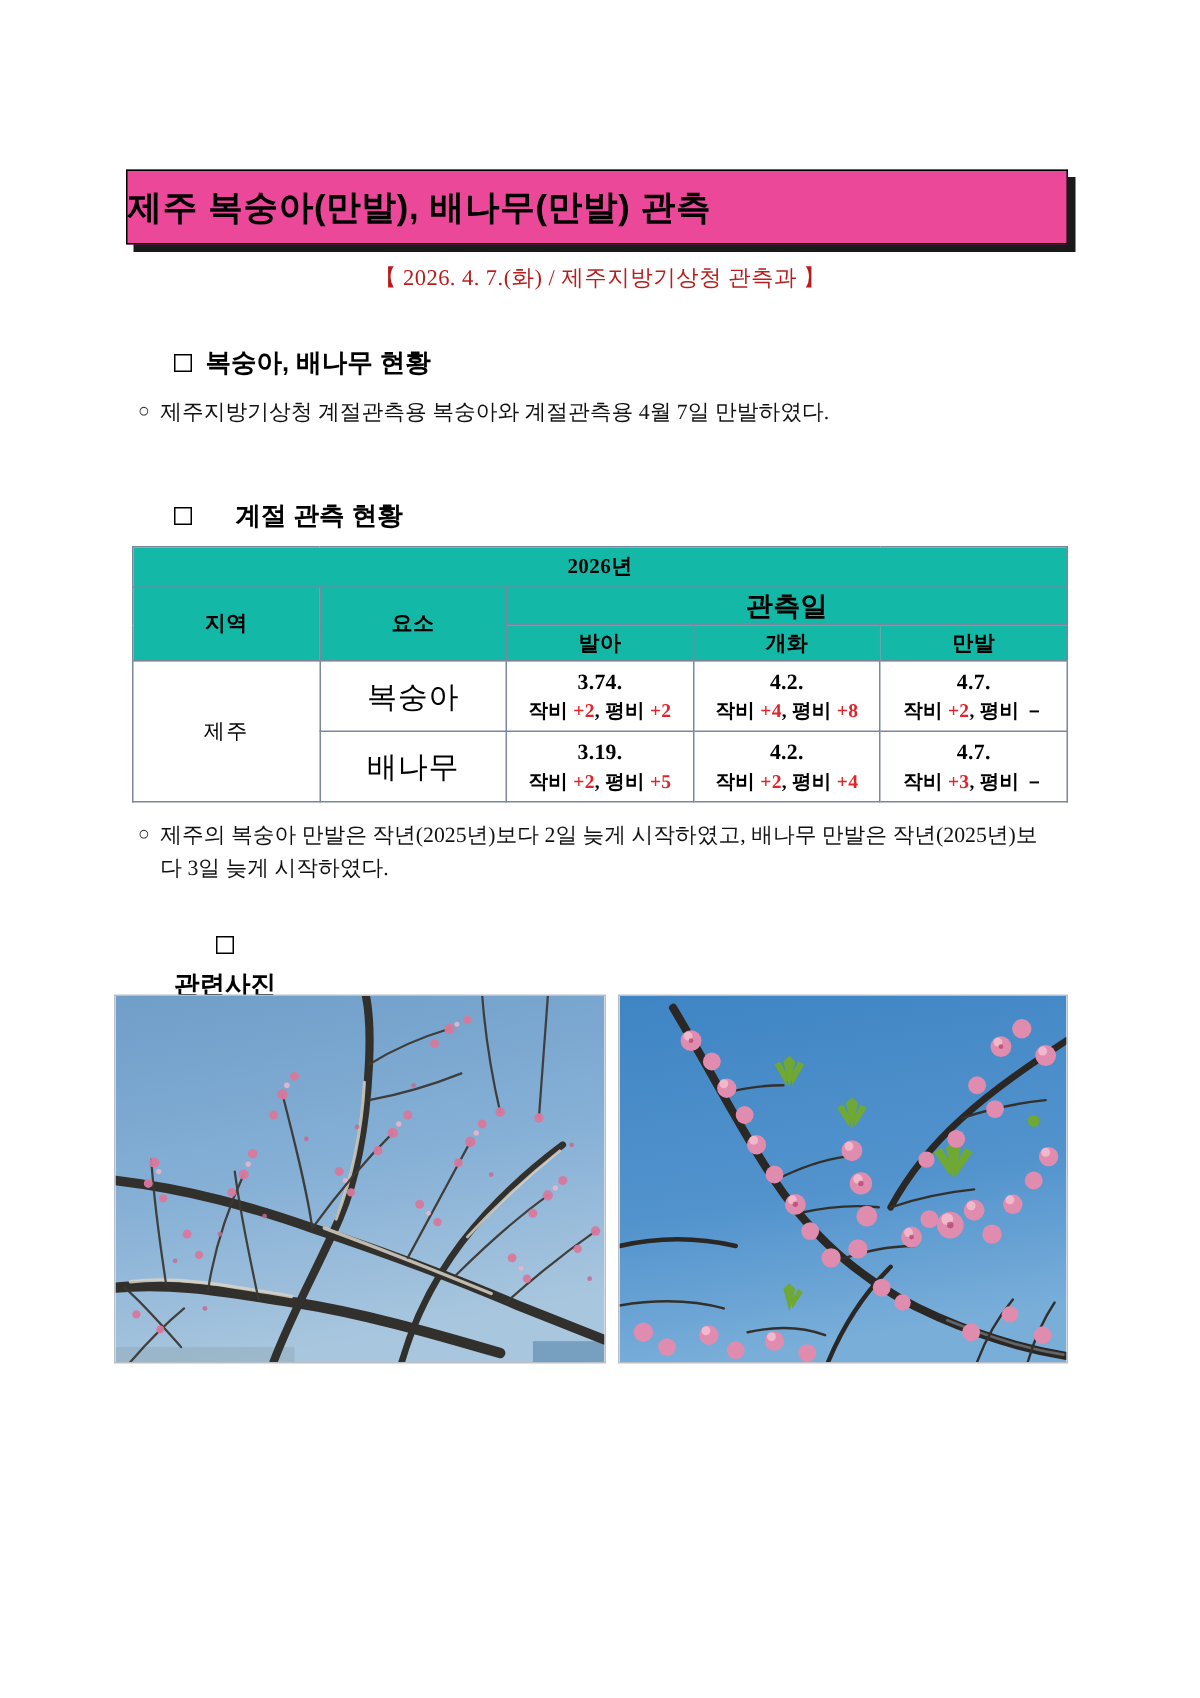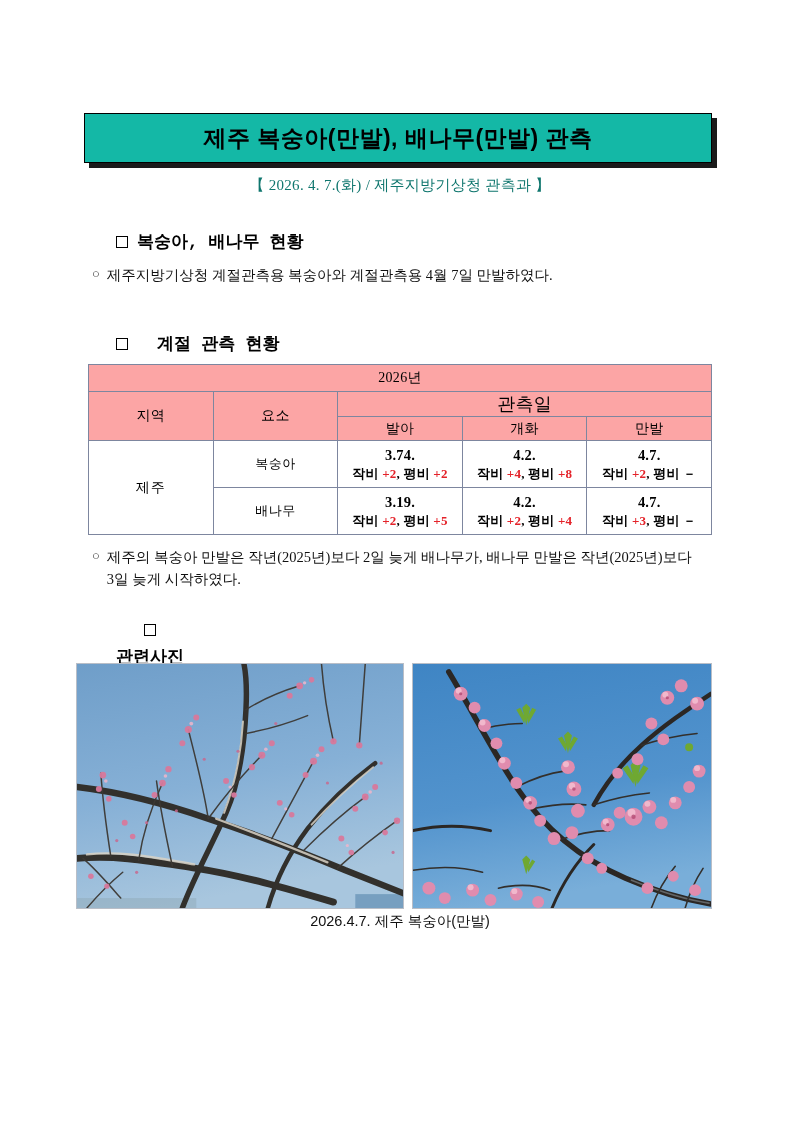--- a/index.html
+++ b/index.html
@@ -37,53 +37,52 @@
     top: 5px;
     width: 628px;
     height: 50px;
     background: #1a1a1a;
   }
   .title-box {
     position: absolute;
     left: 0; top: 0;
     width: 628px;
     height: 50px;
-    background: #14b8a6;
+    background: #ec4899;
     border: 1.5px solid #000000;
     box-sizing: border-box;
     display: flex;
     align-items: center;
-    justify-content: center;
   }
   .title-text {
     font-family: "Liberation Sans", "DejaVu Sans", sans-serif;
     font-size: 23px;
     font-weight: bold;
     letter-spacing: 0.5px;
     color: #000000;
     white-space: nowrap;
   }
 
   
   .subtitle {
     position: absolute;
     left: 0;
     top: 176px;
     width: 800px;
     text-align: center;
     font-size: 15px;
     letter-spacing: 0.3px;
-    color: #0f766e;
+    color: #b91c1c;
     white-space: nowrap;
   }
 
   
   .section-heading {
     position: absolute;
-    font-family: Liberation Mono, monospace;
+    font-family: Liberation Sans, sans-serif;
     font-size: 17px;
     font-weight: bold;
     color: #000000;
     white-space: nowrap;
     display: flex;
     align-items: center;
     gap: 9px;
     padding-left: 44px;
   }
   .sq {
@@ -132,37 +131,37 @@
   }
   .obs-table th, .obs-table td {
     border: 1px solid #7d869f;
     text-align: center;
     vertical-align: middle;
     padding: 0;
     color: #000;
     font-weight: normal;
   }
   .obs-table thead th {
-    background: #fca5a5;
-    font-weight: normal;
+    background: #14b8a6;
+    font-weight: bold;
     letter-spacing: 0.3px;
   }
   .th-year { height: 26px; font-size: 14px; }
   .th-main { height: 44px; font-size: 14px; }
   .th-group { height: 21px; font-size: 18px; }
   .th-sub { height: 23px; font-size: 14px; }
 
   .obs-table tbody td { background: #ffffff; }
   .cell-region {
     font-size: 14px;
     font-weight: bold;
     letter-spacing: 1px;
   }
   .cell-item {
-    font-size: 13px;
+    font-size: 20px;
     font-weight: bold;
     letter-spacing: 0.5px;
   }
   .cell-date {
     height: 46px;
     padding: 3px 0 4px;
     line-height: 1.32;
   }
   .date-main {
     font-size: 14.5px;
@@ -309,21 +308,21 @@
             <span>평비</span>
             <span>－</span>
           </div>
         </td>
       </tr>
     </tbody>
   </table>
 
   <div class="bullet-row" id="bullet-2">
     <span class="bullet-mark">○</span>
-    <span class="bullet-text">제주의 복숭아 만발은 작년(2025년)보다 2일 늦게 배나무가, 배나무 만발은 작년(2025년)보다 3일 늦게 시작하였다.</span>
+    <span class="bullet-text">제주의 복숭아 만발은 작년(2025년)보다 2일 늦게 시작하였고, 배나무 만발은 작년(2025년)보다 3일 늦게 시작하였다.</span>
   </div>
 
   <div class="section-heading" id="heading-3">
     <span class="sq"></span>
     <span>관련사진</span>
   </div>
 
   <div class="photo" id="photo-left">
     <svg viewBox="0 0 328 246" preserveAspectRatio="none">
       <defs>
@@ -641,15 +640,14 @@
             <circle cx="162" cy="126" r="1.8"></circle>
           <circle cx="118" cy="140" r="1.8"></circle>
             <circle cx="48" cy="30" r="1.6"></circle>
           <circle cx="256" cy="34" r="1.6"></circle>
             <circle cx="196" cy="162" r="1.6"></circle>
         </g>
       </g>
     </svg>
   </div>
 
-  <div class="photo-caption">2026.4.7. 제주 복숭아(만발)</div>
 
 </div>
 
 </body></html>

